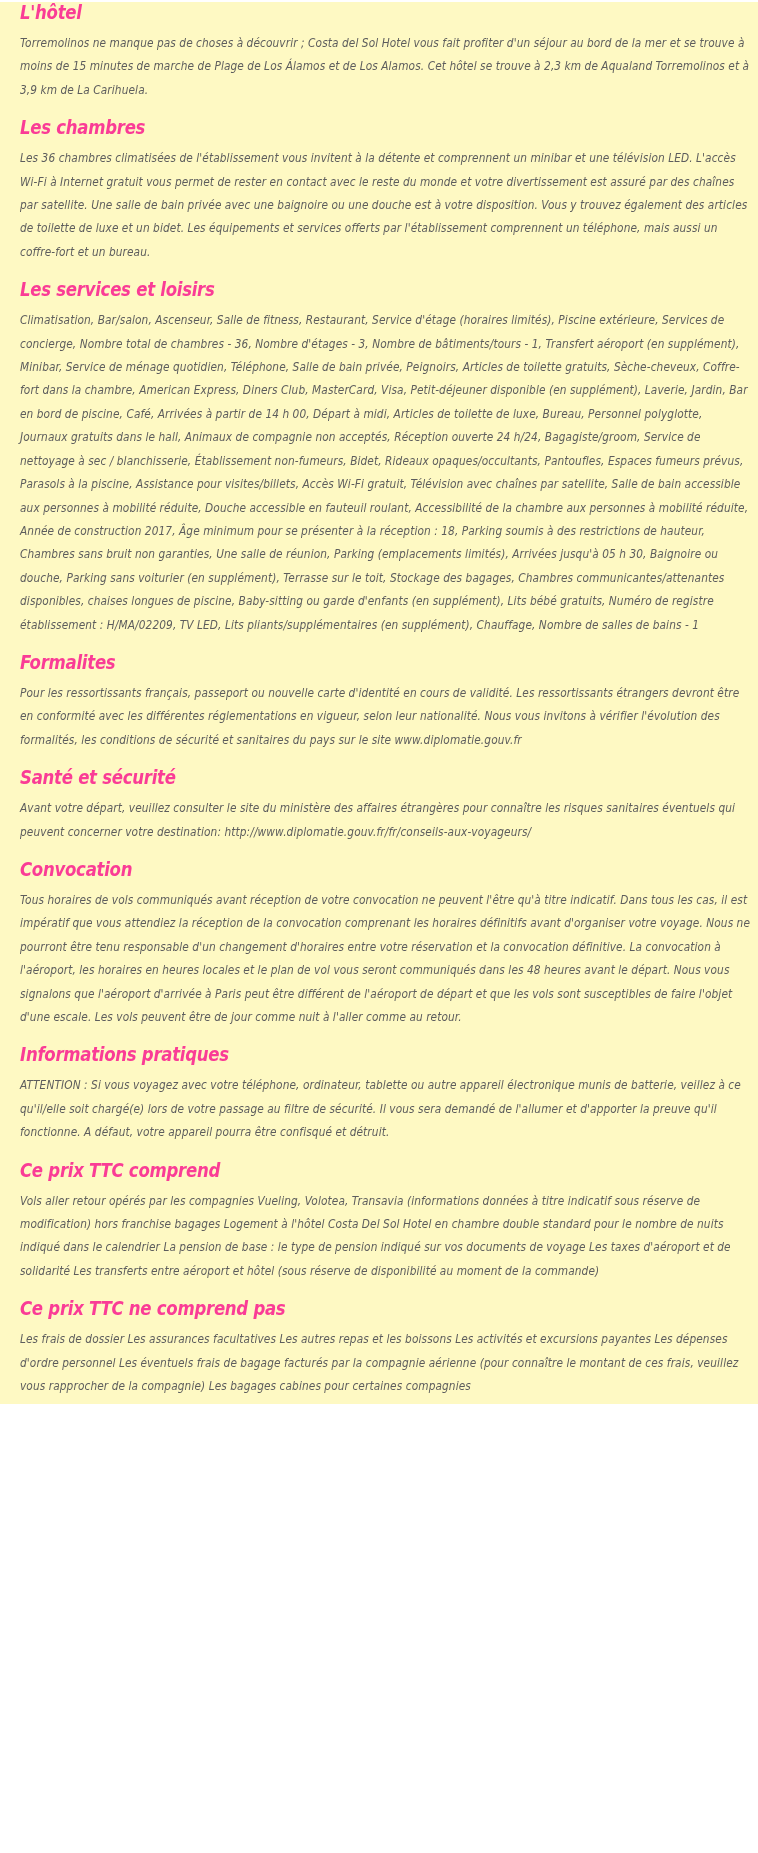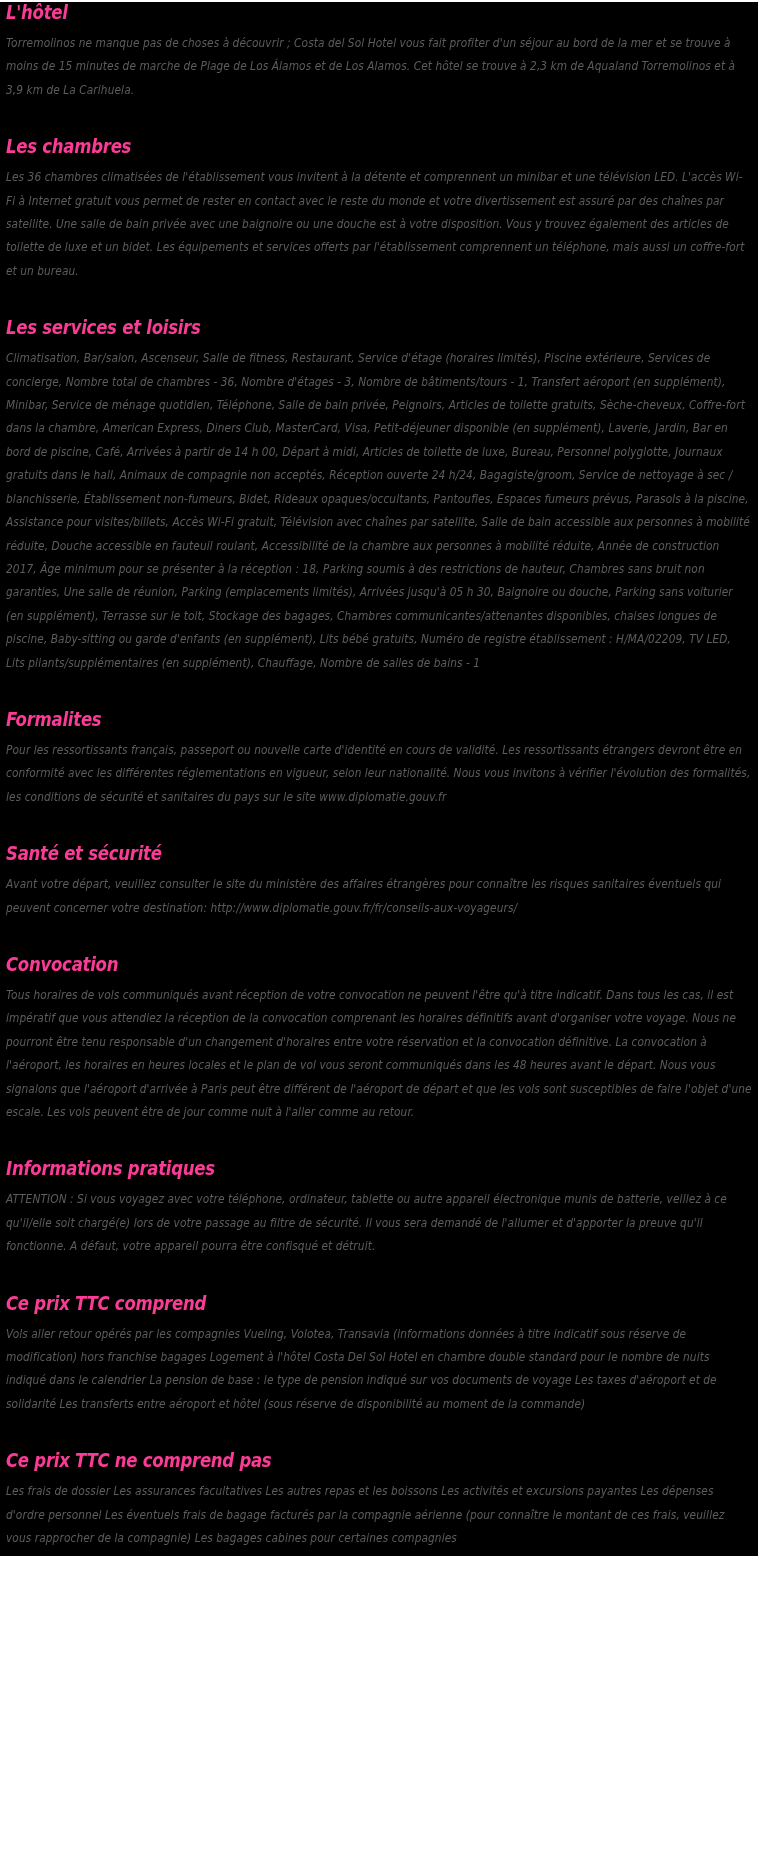--- a/index.html
+++ b/index.html
@@ -9,28 +9,28 @@
   }
   body {
     width: 758px;
     font-family: "Liberation Sans", sans-serif;
     color: #5b5b5b;
     -webkit-font-smoothing: antialiased;
   }
   .page {
     width: 758px;
     box-sizing: border-box;
-    padding: 0 6px 6px 6px;
-    background: #000000;
+    padding: 0 6px 6px 20px;
+    background: #fef9c3;
   }
   .section {
     margin: 0;
   }
   .section + .section {
-    margin-top: 34px;
+    margin-top: 15px;
   }
   h2.heading {
     font-family: "DejaVu Sans Condensed", "Liberation Sans Narrow", "Liberation Sans", sans-serif;
     font-style: italic;
     font-weight: bold;
     font-size: 20px;
     line-height: 1.05;
     letter-spacing: -0.3px;
     color: #fa3c96;
     margin: 0 0 9px 0;

